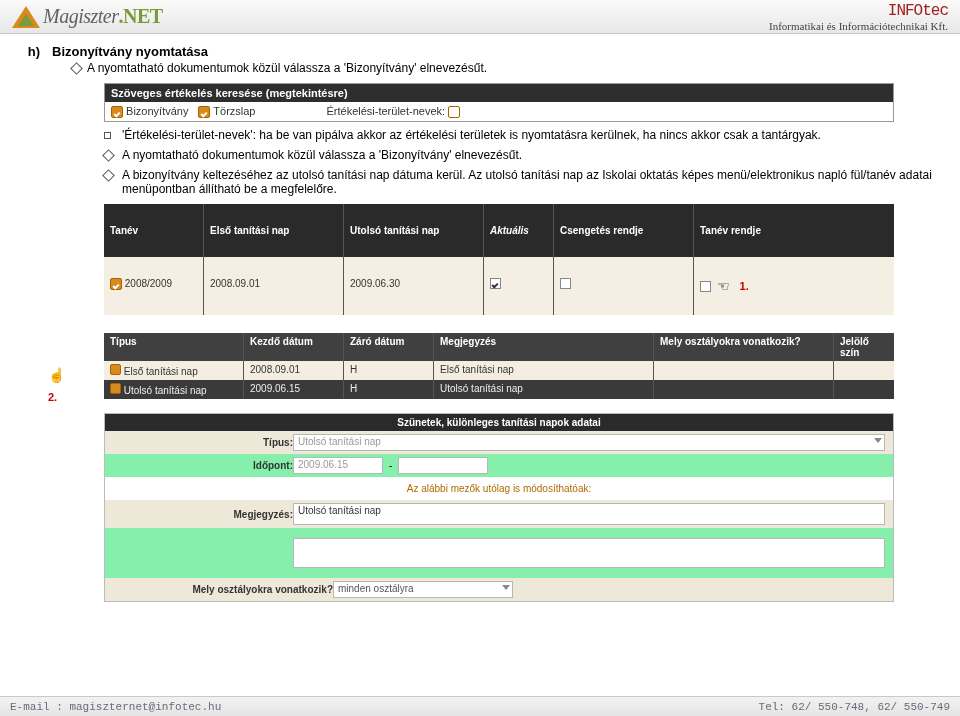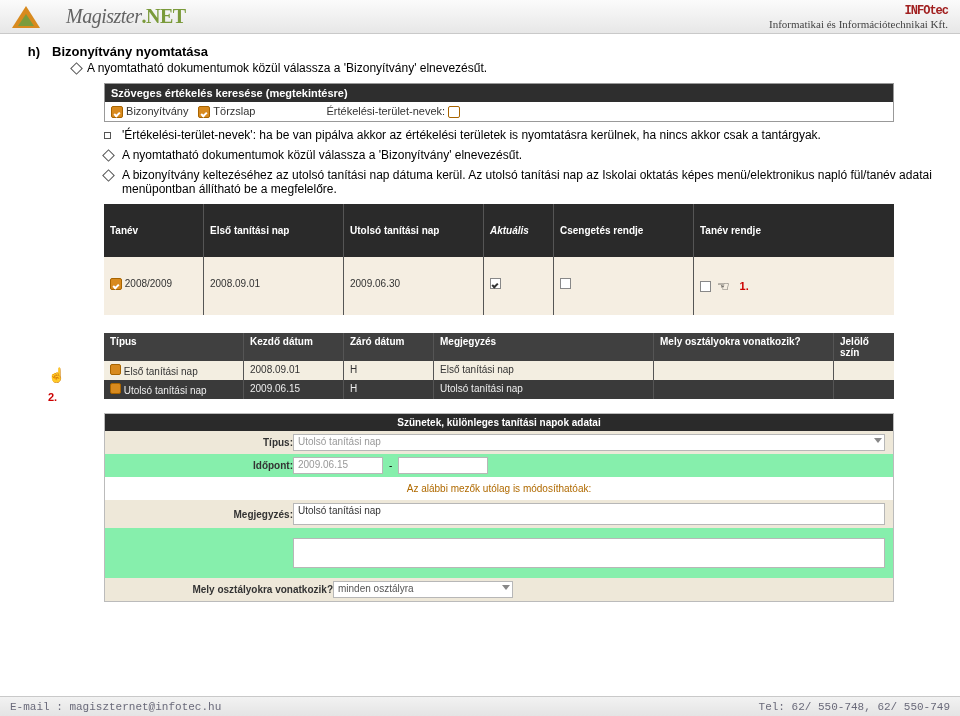--- a/index.html
+++ b/index.html
@@ -15,27 +15,27 @@
   
   .hdr {
     height: 34px;
     background: linear-gradient(#fbfbfb,#e7e7e7);
     border-bottom: 1px solid #c9c9c9;
     display: flex;
     align-items: center;
     padding: 0 12px;
     justify-content: space-between;
   }
-  .hdr-left { display: flex; align-items: center; gap: 26px; }
+  .hdr-left { display: flex; align-items: center; gap: 3px; }
   .logo-tri { width: 0; height: 0; border-left: 14px solid transparent; border-right: 14px solid transparent; border-bottom: 22px solid #d88a1e; position: relative; }
   .logo-tri::after { content:""; position:absolute; left:-8px; top:8px; width:0; height:0; border-left:8px solid transparent; border-right:8px solid transparent; border-bottom:12px solid #7b9b3c; }
   .logo-text { font-family: Georgia, serif; font-size: 20px; color:#636363; font-style: italic; letter-spacing: -0.5px;}
   .logo-text .net { color:#7a9a3a; font-style: normal; font-weight: bold; }
   .hdr-right { text-align: right; font-size: 10px; color:#555;}
-  .infotec { font-family: "Courier New", monospace; font-size: 12px; color:#a12020; font-weight: bold; letter-spacing:-1px;}
+  .infotec { font-family: "Courier New", monospace; font-size: 16px; color:#a12020; font-weight: normal; letter-spacing:-1px;}
   .hdr-right .sub { font-family: "Times New Roman", serif; font-size: 11px; color:#444;}
   
   .content { padding: 10px 24px 0 24px; }
   .sec-head { font-weight: bold; font-size: 13px; display:flex; gap:12px; }
   .sec-head .mark { width: 16px; text-align:right; }
   .sub1 { margin-left: 48px; font-size: 12px; margin-top:2px;}
   .dia { display:inline-block; width:9px;height:9px; transform:rotate(45deg); border:1px solid #555; background:#fff; margin-right:6px; vertical-align:middle;}
   .sq { display:inline-block; width:7px;height:7px; border:1px solid #555; background:#fff; margin-right:6px; vertical-align:middle;}
   
   .shot1 { margin:8px 0 6px 80px; width: 790px; border:1px solid #999;}

